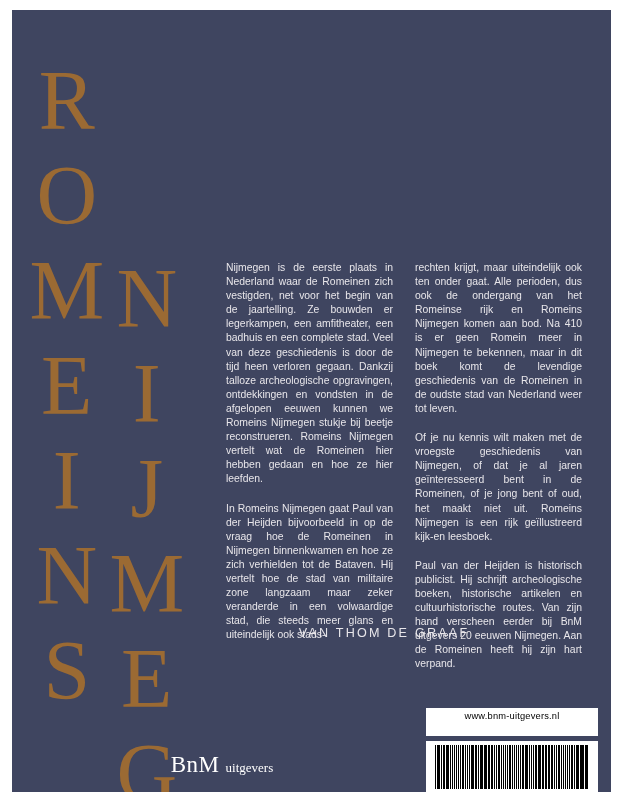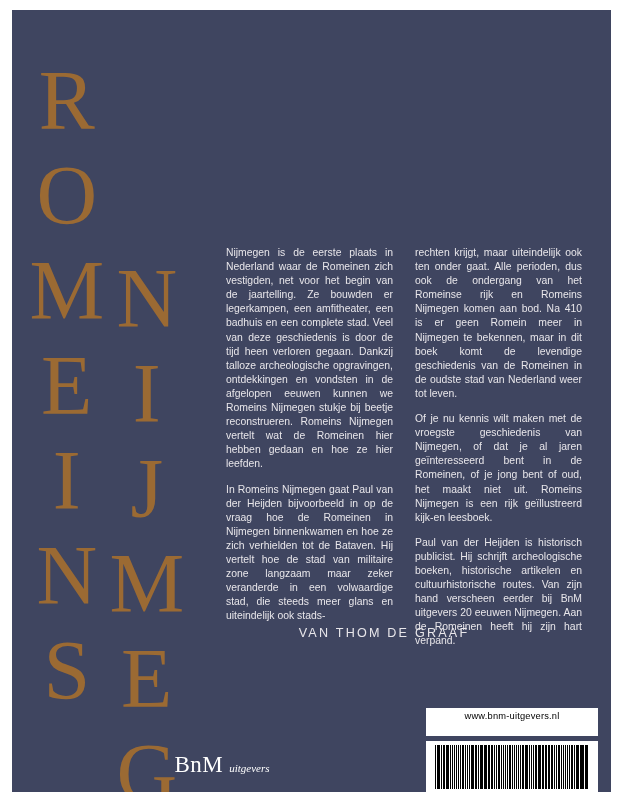--- a/index.html
+++ b/index.html
@@ -61,21 +61,21 @@
   }
   .col {
     width: 167px;
     color: #e8e6ea;
     font-size: 10.4px;
     line-height: 14.1px;
     text-align: justify;
     font-family: "Liberation Sans", sans-serif;
   }
   .col p {
-    margin: 0 0 11px 0;
+    margin: 15px 0 11px 0;
   }
   
   .foreword {
     position: absolute;
     left: 214px;
     top: 616px;
     width: 356px;
     color: #e8e6ea;
   }
   .foreword .line1 {
@@ -99,22 +99,21 @@
     text-align: center;
     color: #ffffff;
     font-family: "Liberation Serif", serif;
   }
   .publisher .bnm {
     font-size: 23px;
     font-weight: normal;
     letter-spacing: 0.5px;
   }
   .publisher .word {
-    font-size: 11px;
-    font-style: italic;
+    font-size: 13px;
     margin-left: 6px;
   }
   
   .barcode-zone {
     position: absolute;
     left: 414px;
     top: 698px;
     width: 172px;
     height: 86px;
   }

